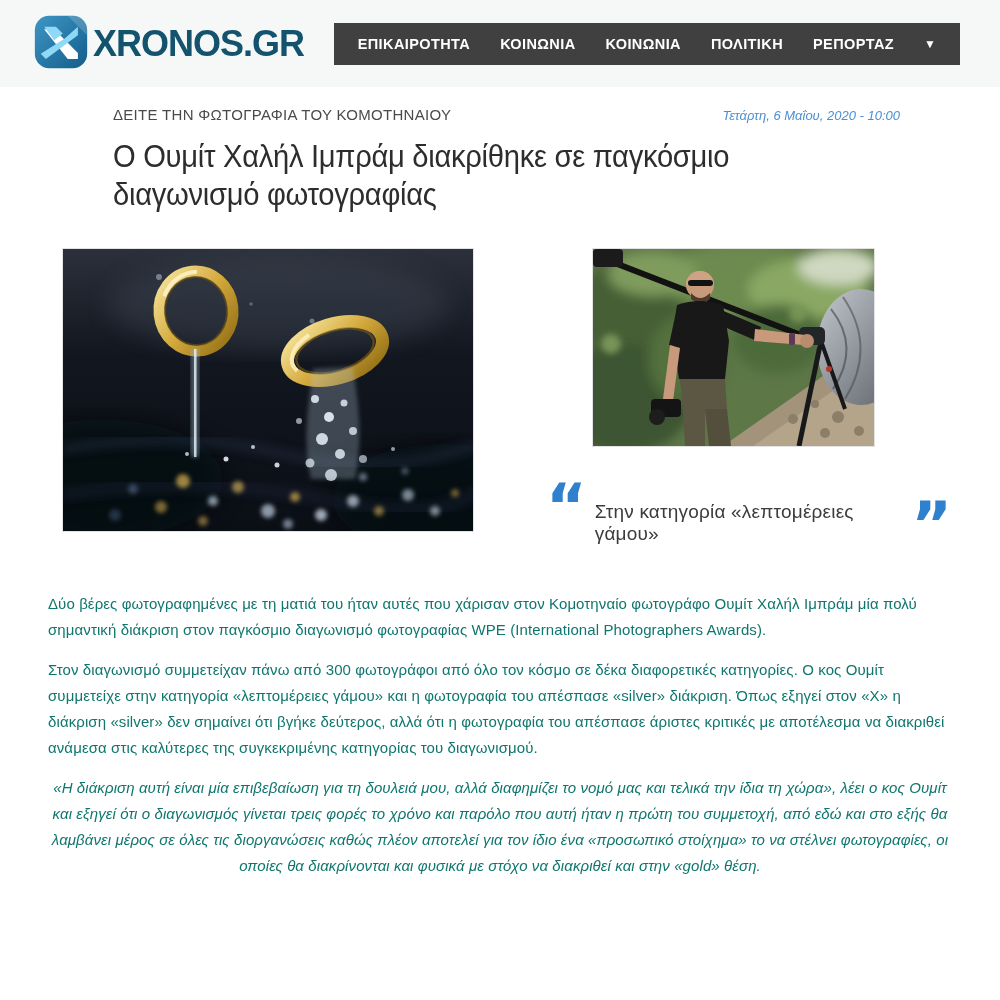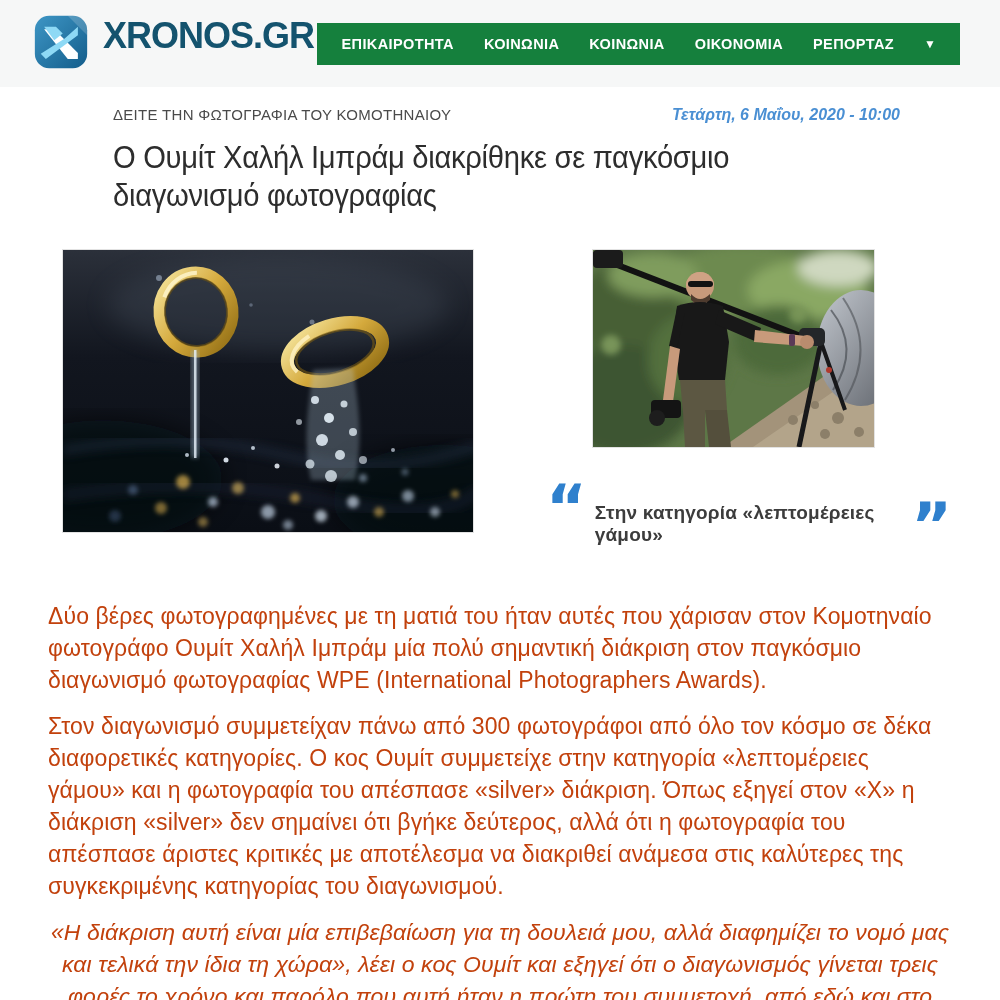--- a/index.html
+++ b/index.html
@@ -7,68 +7,68 @@
   body {
     width:1000px; min-height:1000px; margin:0 auto; position:relative;
     font-family:"Liberation Sans", sans-serif; color:#2e2e2e;
   }
 
   
   .site-header {
     height:87px; background:#f6f7f7; display:flex; align-items:center;
     padding:0 40px 0 34px; justify-content:space-between;
   }
-  .brand { display:flex; align-items:flex-start; gap:15px; cursor:pointer; }
+  .brand { display:flex; align-items:center; gap:5px; cursor:pointer; }
   .brand-logo-text {
     font-size:36px; font-weight:800; letter-spacing:-1px; color:#14536e;
   }
   .main-nav {
-    background:#15803d; height:42px; display:flex; align-items:center;
+    background:#404040; height:42px; display:flex; align-items:center;
     padding:0 24px; gap:30px; margin-top:0;
   }
   .main-nav .nav-item {
     color:#ffffff; font-size:14.5px; font-weight:700; letter-spacing:.4px;
     cursor:pointer; white-space:nowrap;
   }
   .main-nav .nav-more { color:#ffffff; font-size:12px; cursor:pointer; }
 
   
   .content { padding:19px 48px 40px 48px; }
   .article-head { margin-left:65px; margin-right:52px; }
   .head-row { display:flex; justify-content:space-between; align-items:baseline;gap:18px; }
   .kicker { font-size:15px; color:#4a4a4a; letter-spacing:.3px; }
-  .date { font-size:16px; font-style:italic; color:#4a8fd3;font-weight:bold; }
+  .date { font-size:13px; font-style:italic; color:#4a8fd3; }
   .article-title {
     margin-top:15px; font-size:31px; line-height:38px; font-weight:400;
     color:#2d2d2d; letter-spacing:-.3px; max-width:800px;
     transform:scaleX(.94); transform-origin:left top;
   }
 
   
   .figures { display:flex; align-items:flex-start; margin-top:34px; }
   .fig { border:1px solid #e2e2e2; overflow:hidden; background:#0b0f16; }
   .fig svg { display:block; }
   .fig-left { margin-left:14px; width:418px; height:284px; }
   .right-col { margin-left:72px; width:412px; }
   .fig-right { margin-left:46px; width:283px; height:199px; background:#6d8457; }
 
   
   .pull-quote { display:flex; margin-top:34px; align-items:flex-start; }
   .q-mark { font-family:"DejaVu Sans", sans-serif; font-weight:700; color:#2f80cd; line-height:0; }
   .q-open { font-size:62px; margin-top:26px; }
   .q-close { font-size:62px; margin-top:44px; }
   .q-text {
-    font-size:19px; font-weight:700; color:#3c3c3c; margin:20px 10px 12px 8px;
+    font-size:19px; font-weight:400; color:#3c3c3c; margin:20px 10px 4px 8px;
     letter-spacing:.2px;
   }
 
   
   .article-body { margin-top:42px; }
   .article-body p {
-    font-size:23px; line-height:32px; color:#c2410c; margin-bottom:14px;
+    font-size:15px; line-height:26px; color:#0f766e; margin-bottom:14px;
     letter-spacing:.1px;
   }
   .article-body p.quote-para { font-style:italic;text-align:center; }
 </style>
 </head>
 <body>
 
 <header class="site-header">
   <div class="brand">
     <span>
@@ -86,21 +86,21 @@
         <polygon points="12,14 26,14 34,22 24,30" fill="#8ed9f5"></polygon>
       </svg>
     </span>
     <span class="brand-logo-text">XRONOS.GR</span>
   </div>
 
   <nav class="main-nav">
     <span class="nav-item">ΕΠΙΚΑΙΡΟΤΗΤΑ</span>
     <span class="nav-item">ΚΟΙΝΩΝΙΑ</span>
     <span class="nav-item">ΚΟΙΝΩΝΙΑ</span>
-    <span class="nav-item">ΟΙΚΟΝΟΜΙΑ</span>
+    <span class="nav-item">ΠΟΛΙΤΙΚΗ</span>
     <span class="nav-item">ΡΕΠΟΡΤΑΖ</span>
     <span class="nav-more">▼</span>
   </nav>
 </header>
 
 <main class="content">
 
   <div class="article-head">
     <div class="head-row">
       <span class="kicker">ΔΕΙΤΕ ΤΗΝ ΦΩΤΟΓΡΑΦΙΑ ΤΟΥ ΚΟΜΟΤΗΝΑΙΟΥ</span>

